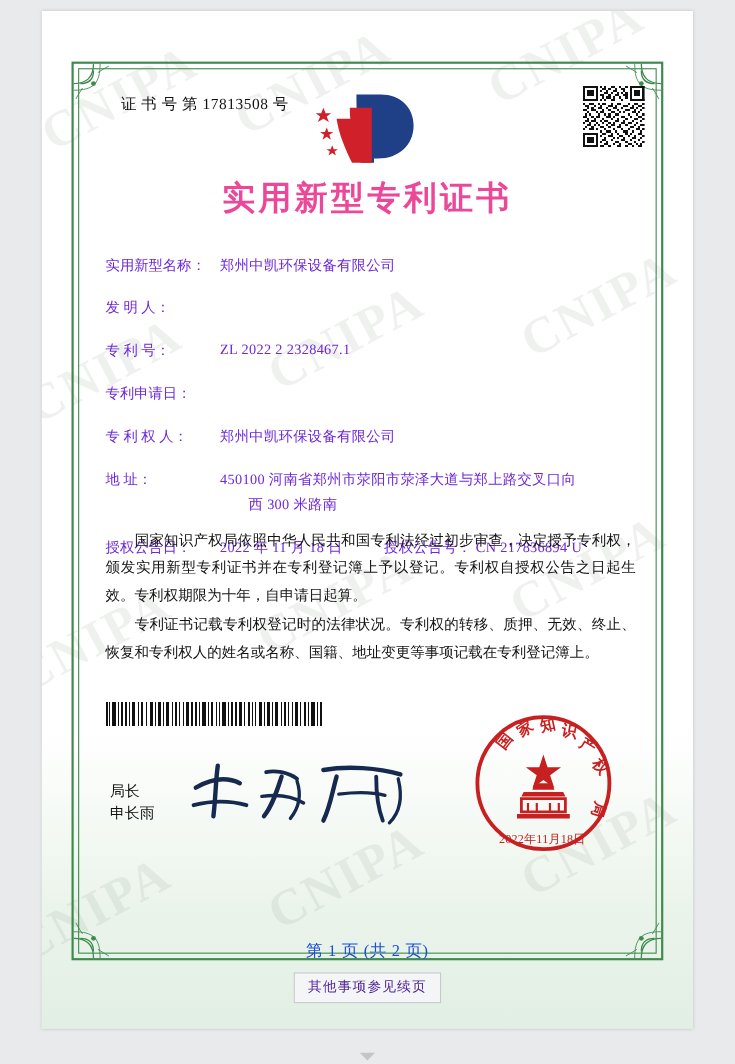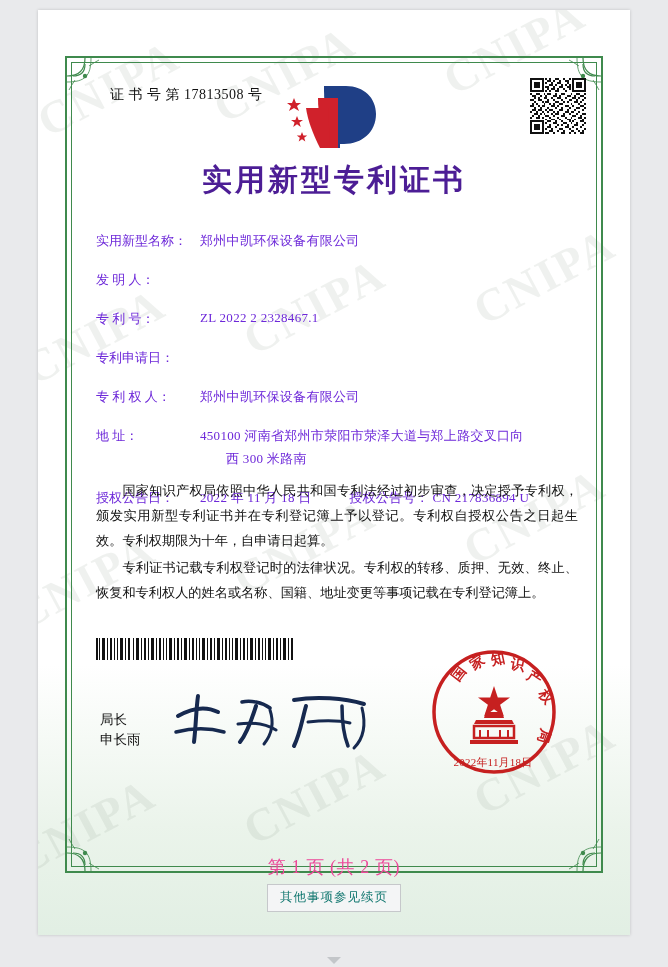--- a/index.html
+++ b/index.html
@@ -75,21 +75,21 @@
   .emblem { position: absolute; left: 246px; top: 68px; width: 110px; height: 78px; }
   .qr { position: absolute; right: 44px; top: 68px; width: 56px; height: 56px; }
 
   .title {
     position: absolute; left: 0; right: 0; top: 150px;
     text-align: center;
     font-family: Liberation Serif, serif;
     font-weight: bold;
     font-size: 30px;
     letter-spacing: 3px;
-    color: #4c1d95;
+    color: #ec4899;
   }
 
   .fields {
     position: absolute; left: 58px; right: 52px; top: 222px;
     font-family: "Liberation Serif", serif;
     font-size: 13px;
     color: #6d28d9;
   }
   .frow { display: flex; align-items: flex-start; margin-bottom: 21px; }
   .flabel {
@@ -138,35 +138,35 @@
   .signature {
     position: absolute; left: 128px; top: 680px;
     width: 220px; height: 62px;
     color: #16294f;
   }
 
   .page-no {
     position: absolute; left: 0; right: 0; top: 845px;
     text-align: center;
     font-family: "Liberation Serif", serif;
-    font-size: 18px;
-    color: #ec4899;
+    font-size: 15px;
+    color: #1d4ed8;
     letter-spacing: .6px;
   }
 
   .footnote {
     position: absolute;
     left: 50%; transform: translateX(-50%);
     top: 884px;
     padding: 4px 12px 5px 12px;
     border: 1px solid #c6c8cb;
     background: #f4f5f6;
     font-family: "Liberation Serif", serif;
     font-size: 12.5px;
-    color: #0f766e;
+    color: #4c1d95;
     letter-spacing: 1px;
   }
 
   .scroll-hint {
     position: absolute; left: 50%; transform: translateX(-50%);
     bottom: 3px;
     width: 0; height: 0;
     border-left: 7px solid transparent;
     border-right: 7px solid transparent;
     border-top: 7px solid #c3c6c9;

